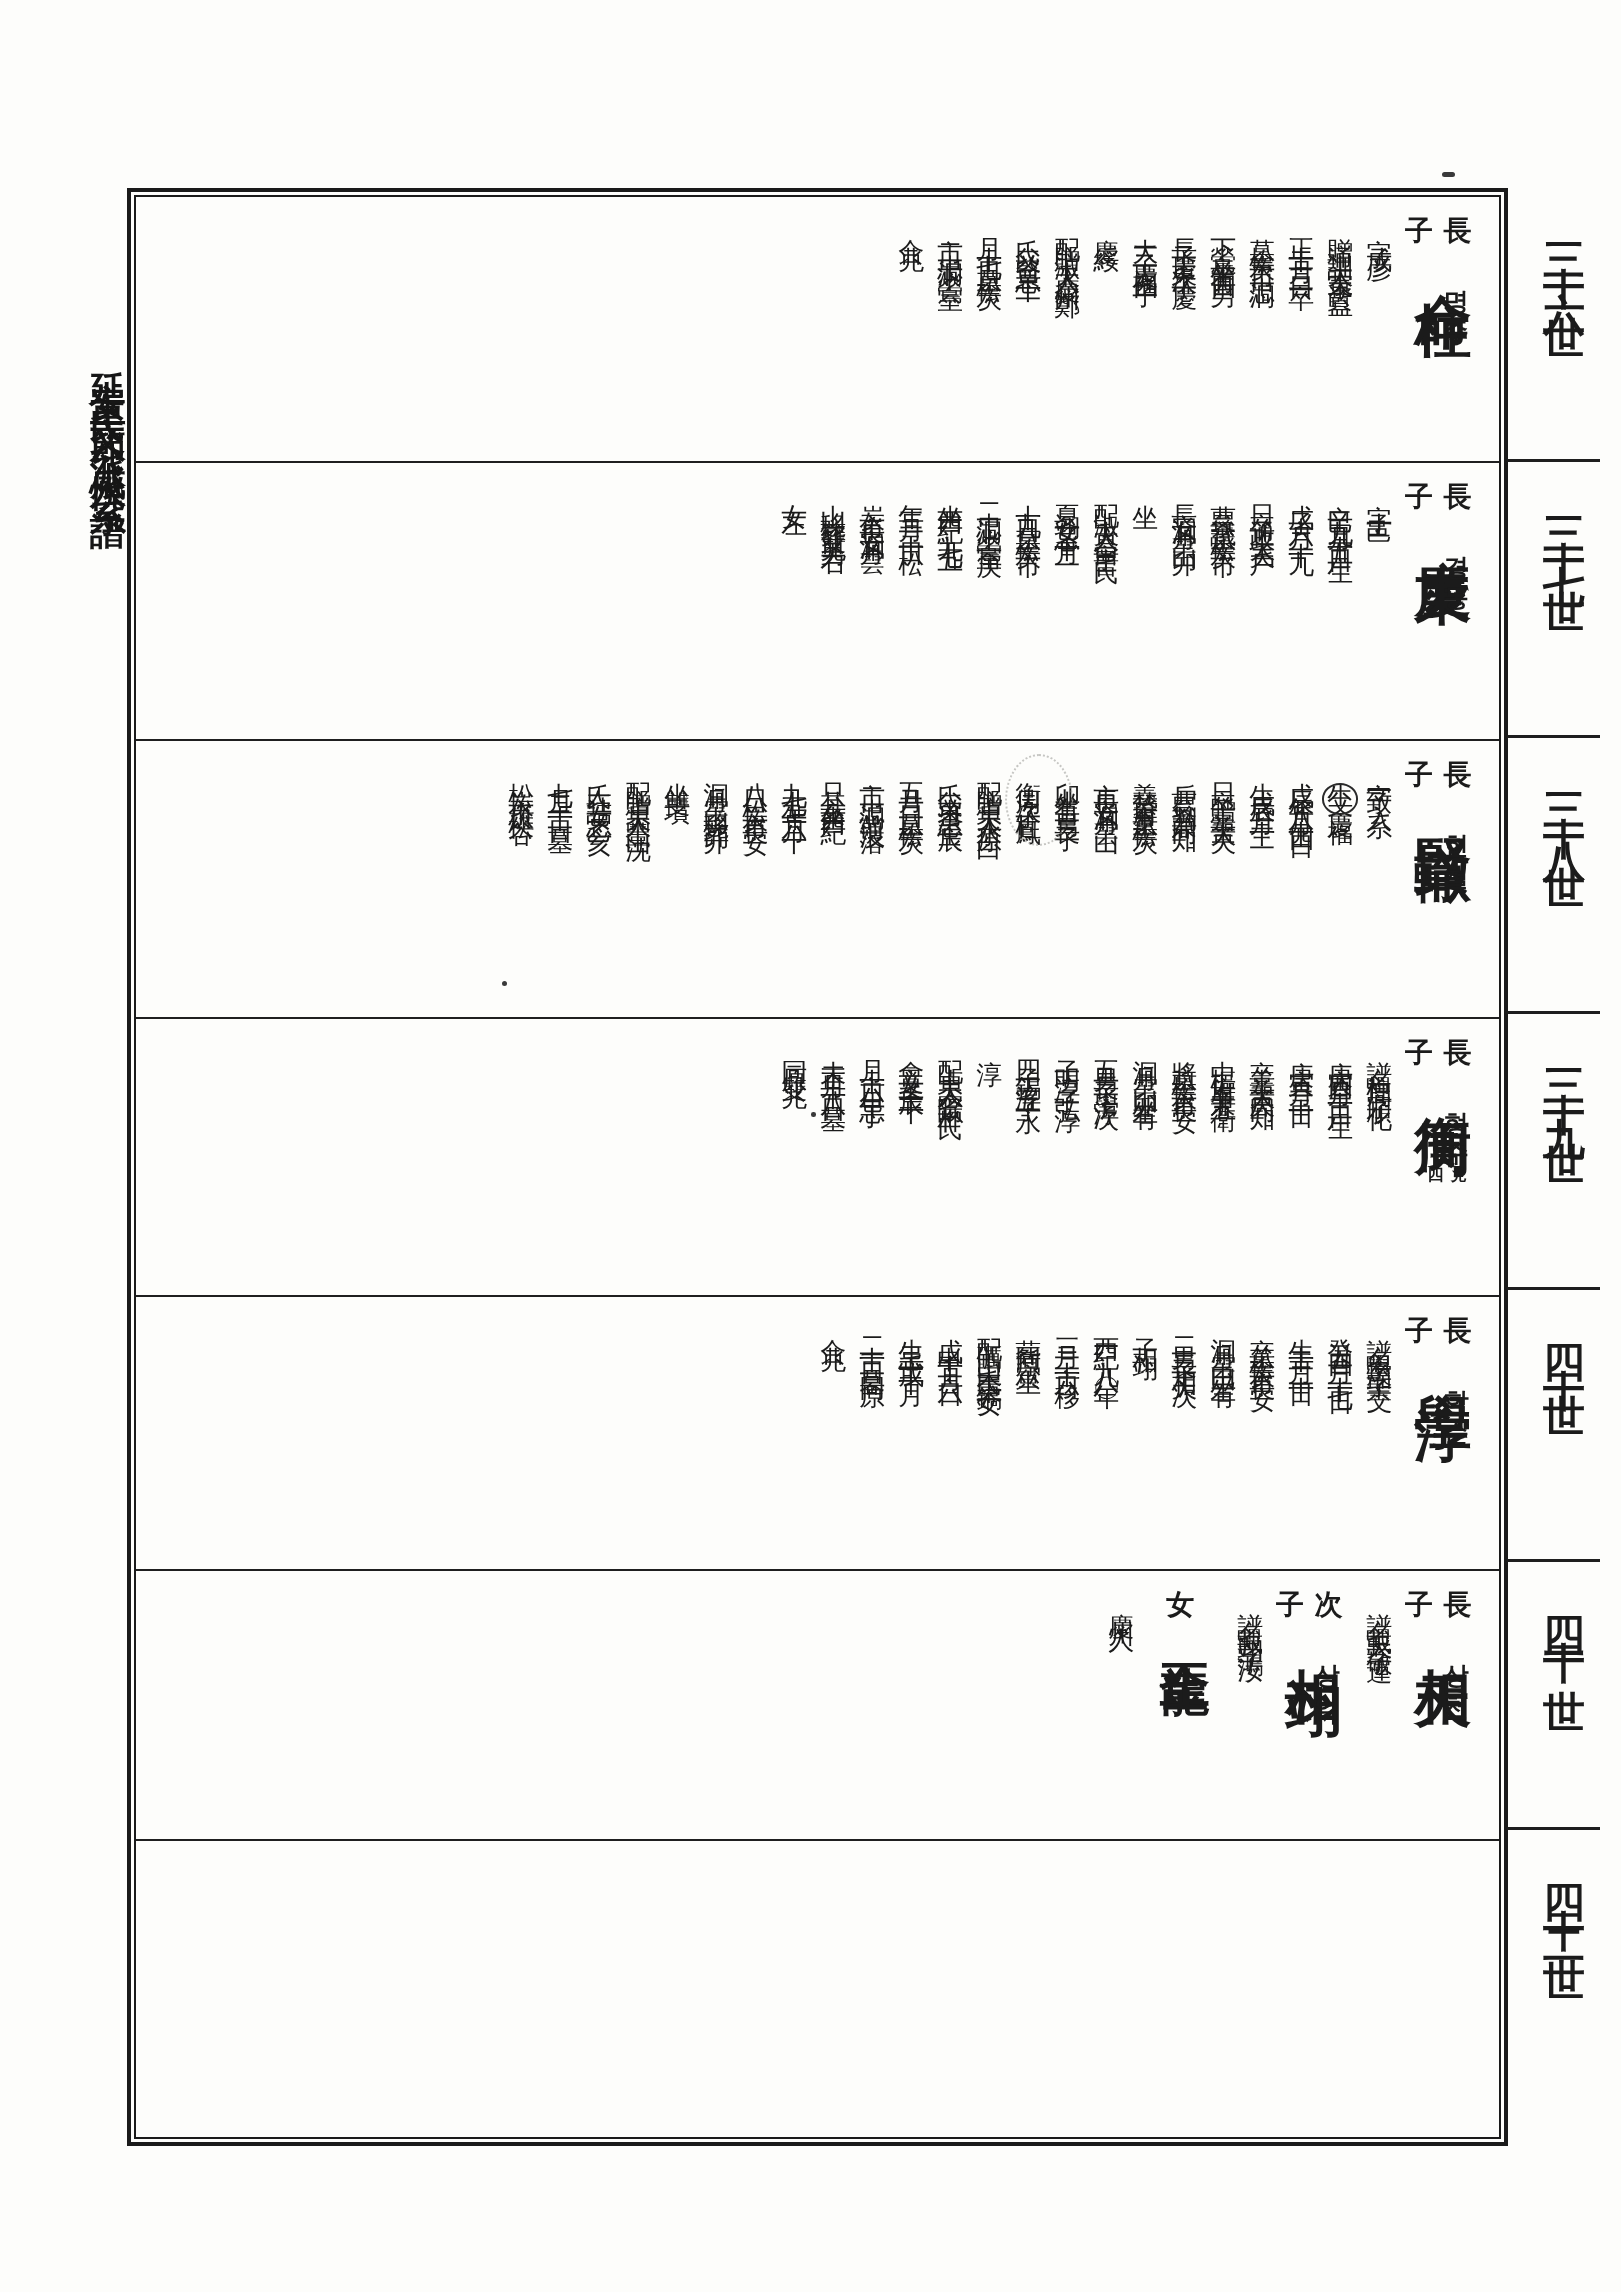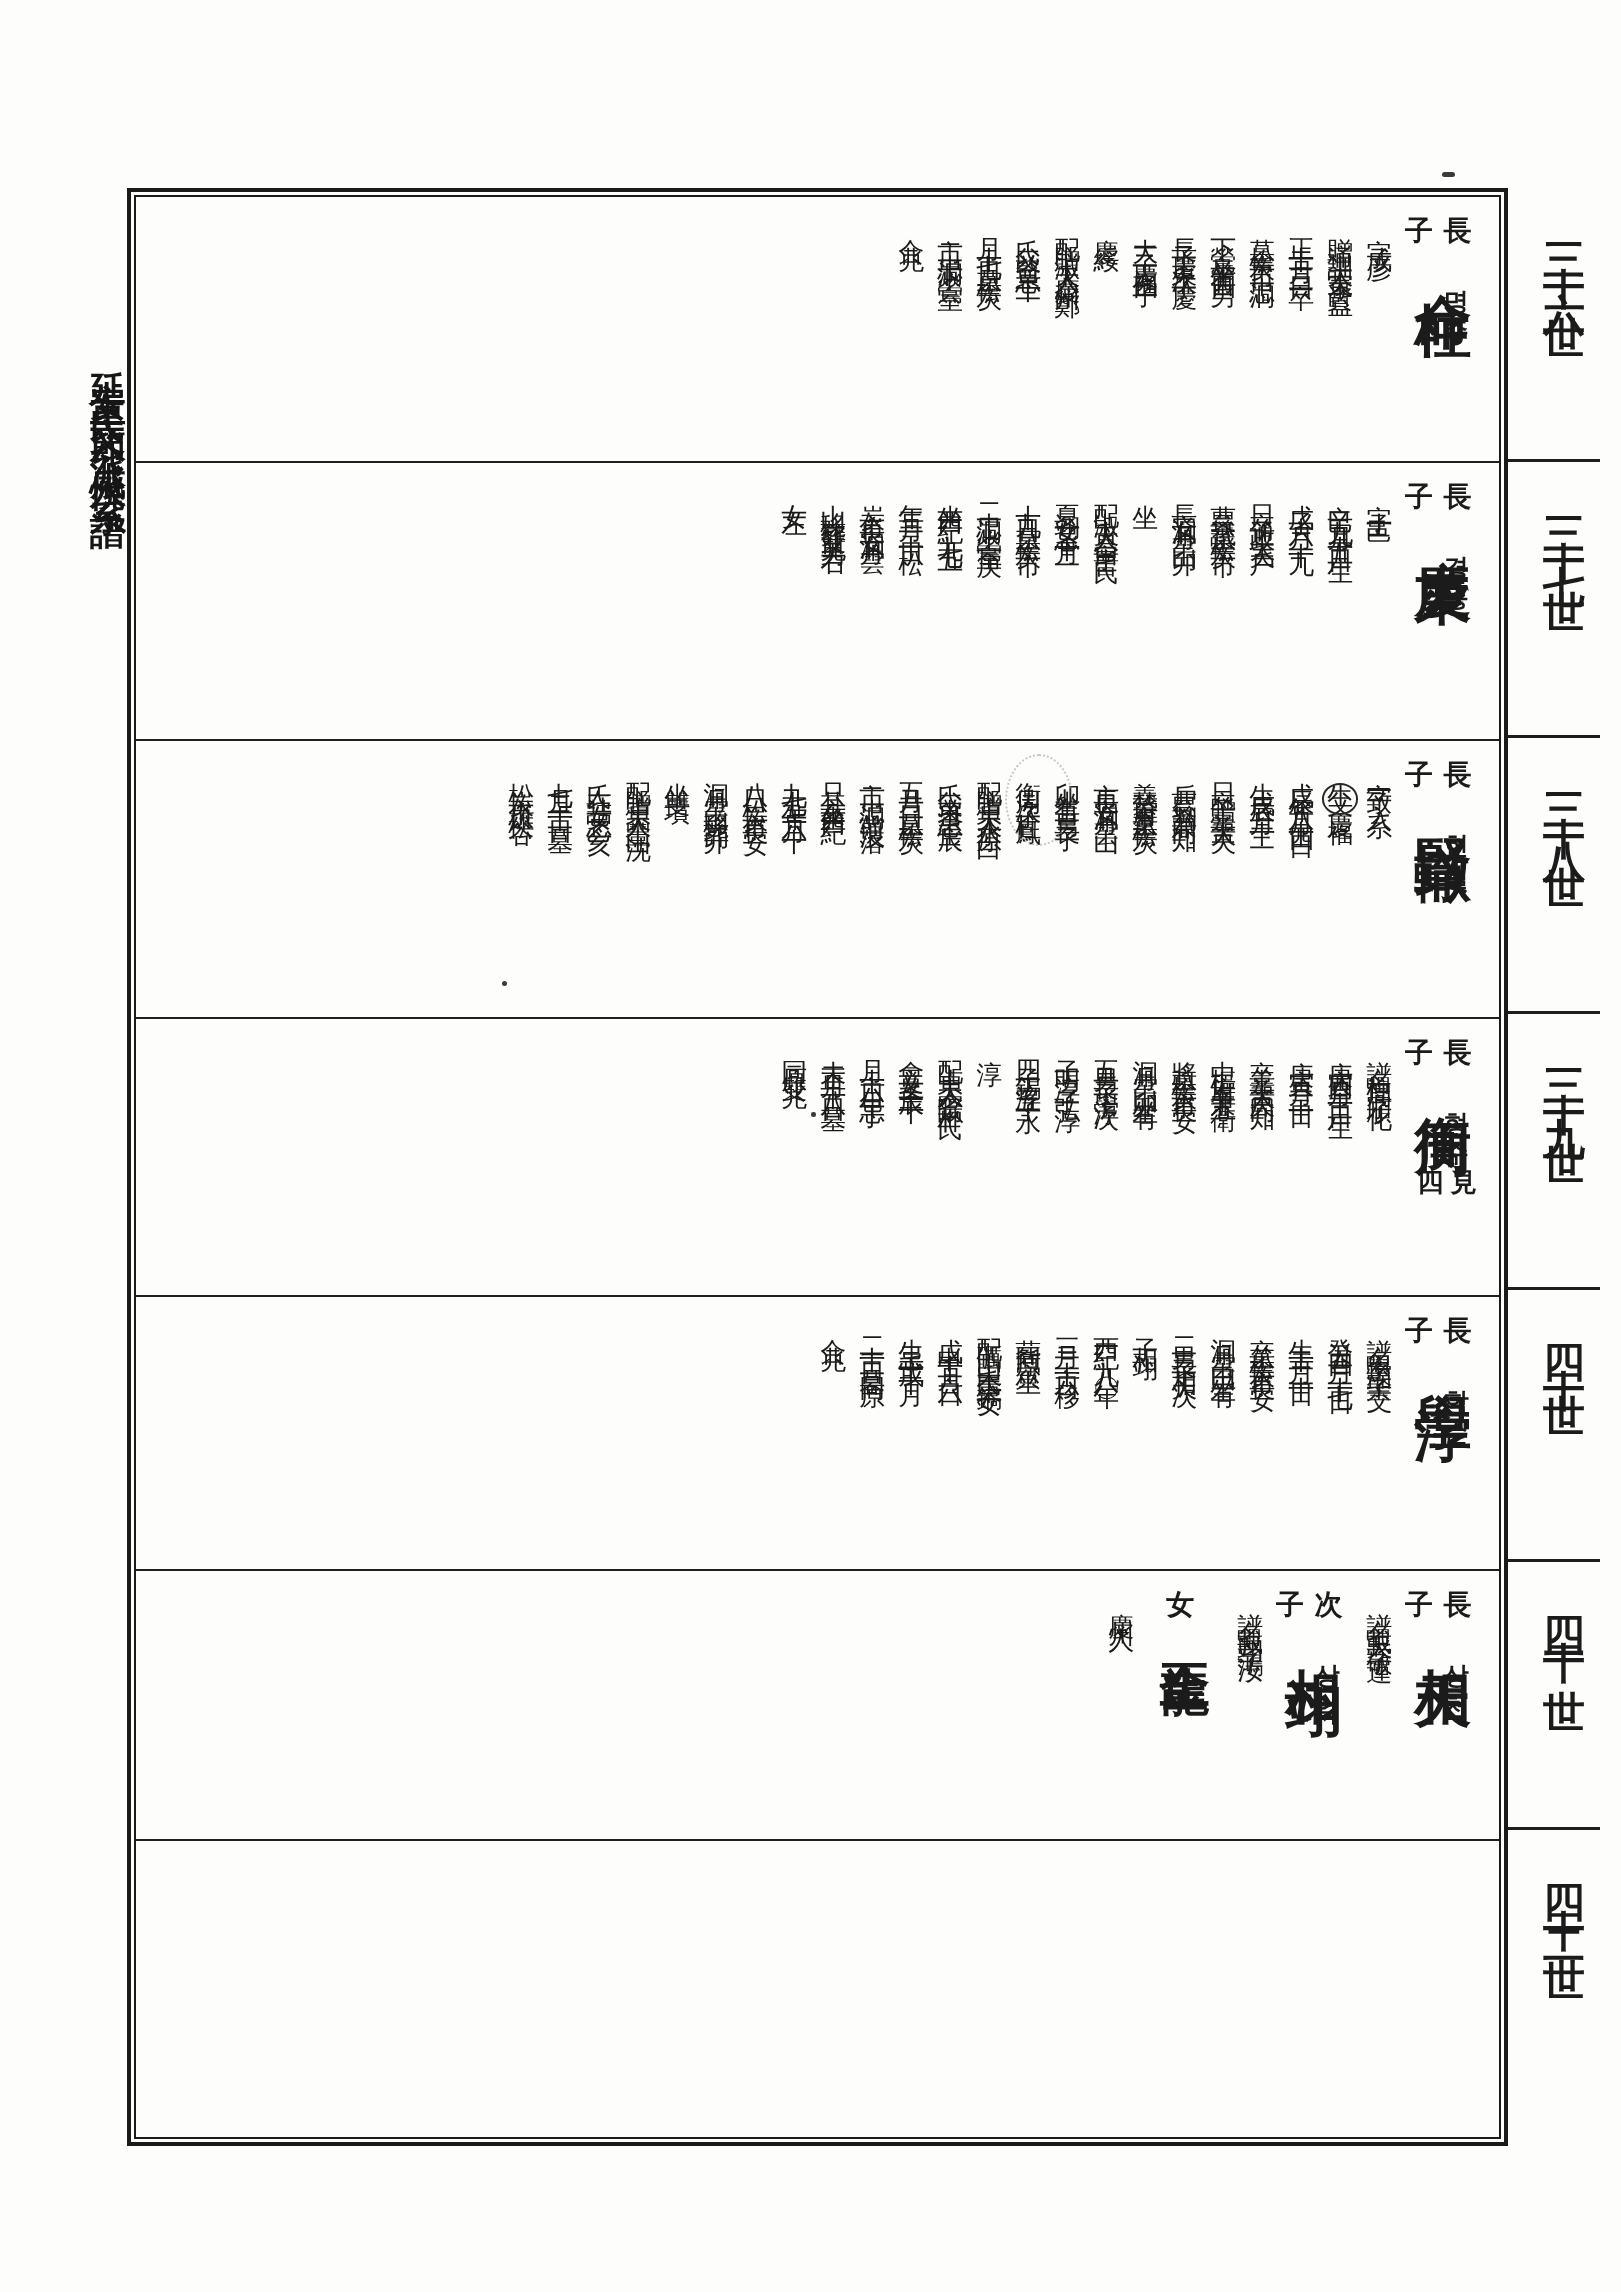--- a/index.html
+++ b/index.html
@@ -38,21 +38,21 @@
     font-size:57px;line-height:72px;letter-spacing:9px;font-weight:600;margin-top:1.8px;
   }
   .pname.small3{font-size:50px;line-height:59px;letter-spacing:1.8px;}
   .reading{
     writing-mode:vertical-rl;text-orientation:upright;
     font-size:25px;letter-spacing:7.2px;margin-top:4.5px;transform:translateX(12.5px);
     font-weight:600;
   }
   .note{
     direction:rtl;unicode-bidi:bidi-override;
-    font-size:26px;letter-spacing:7.2px;margin-top:7.2px;transform:translateX(7.2px);
+    font-size:16px;letter-spacing:7.2px;margin-top:7.2px;transform:translateX(7.2px);
     font-weight:600;white-space:nowrap;
   }
   
   .col{
     writing-mode:vertical-rl;text-orientation:upright;
     font-size:26px;letter-spacing:7.6px;line-height:39px;
     width:39px;flex-shrink:0;padding-top:3.6px;font-weight:500;
     white-space:nowrap;
   }
   .circled{

